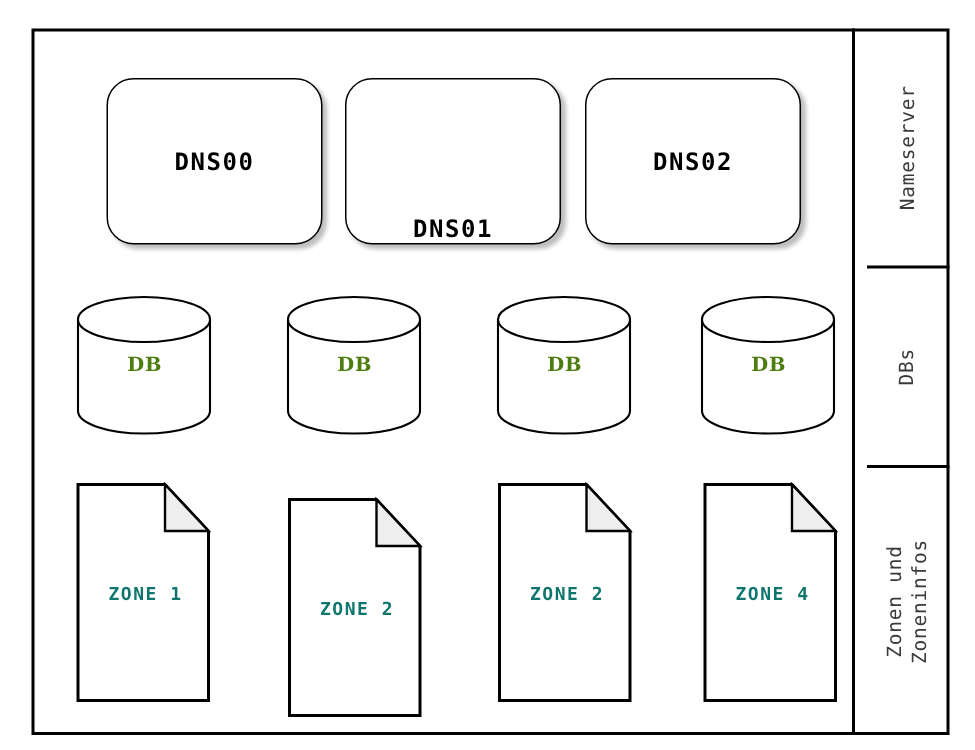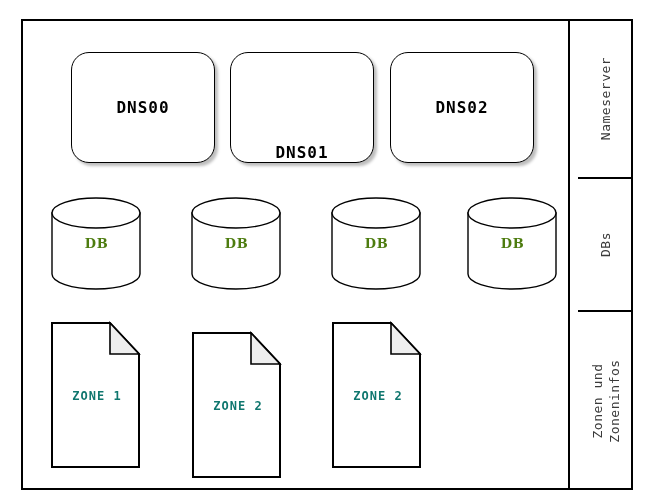--- a/index.html
+++ b/index.html
@@ -235,20 +235,27 @@
   </div>
 
   <div class="zone-doc zone-2">
     <svg width="94" height="150" viewBox="0 0 94 150">
       <path d="M2 2 L60 2 L89 33 L89 146 L2 146 Z" fill="#ffffff" stroke="#000000" stroke-width="2"></path>
       <path d="M60 2 L89 33 L60 33 Z" fill="#eeeeee" stroke="#000000" stroke-width="1.6"></path>
     </svg>
     <span class="zone-label">ZONE 2</span>
   </div>
 
+  <div class="zone-doc zone-3">
+    <svg width="94" height="150" viewBox="0 0 94 150">
+      <path d="M2 2 L60 2 L89 33 L89 146 L2 146 Z" fill="#ffffff" stroke="#000000" stroke-width="2"></path>
+      <path d="M60 2 L89 33 L60 33 Z" fill="#eeeeee" stroke="#000000" stroke-width="1.6"></path>
+    </svg>
+    <span class="zone-label">ZONE 4</span>
+  </div>
 
   <div class="sidebar">
 
     <div class="sidebar-section s-nameserver">
       <div class="sidebar-label">Nameserver</div>
     </div>
 
     <div class="sidebar-section s-dbs">
       <div class="sidebar-label">DBs</div>
     </div>

